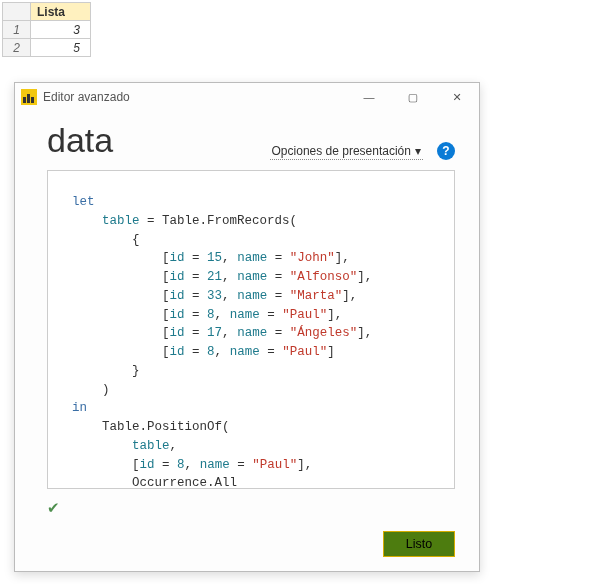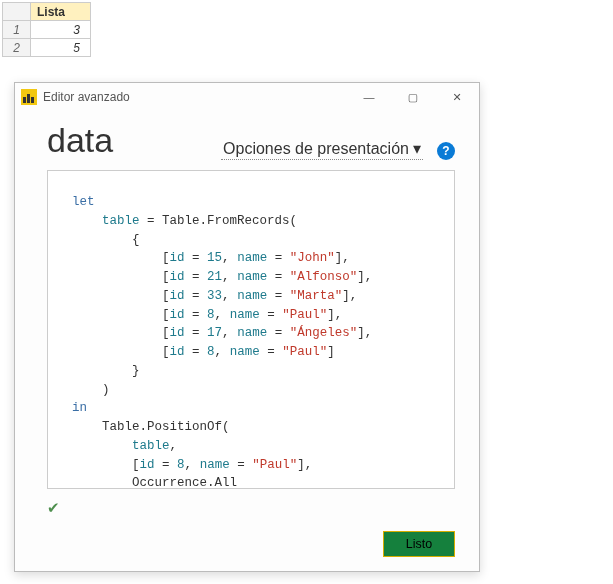--- a/index.html
+++ b/index.html
@@ -114,21 +114,21 @@
     align-items: flex-end;
     margin: 6px 0 10px 0;
   }
   .dlg-title {
     font-size: 34px;
     font-weight: 300;
     color: #333;
     flex: 1;
   }
   .disp-opts {
-    font-size: 16px;
+    font-size: 12px;
     color: #333;
     border-bottom: 1px dotted #888;
     padding: 1px 2px;
     margin-right: 14px;
     display: inline-flex;
     align-items: center;
     gap: 4px;
   }
   .help-icon {
     width: 18px; height: 18px;
@@ -190,21 +190,21 @@
   }
   .btn {
     min-width: 72px;
     padding: 5px 14px;
     font-size: 12.5px;
     border: 1px solid #adadad;
     background: #fdfdfd;
     cursor: pointer;
   }
   .btn.primary {
-    background: #15803d;
+    background: #4d7c0f;
     border-color: #d6ad00;
   }
 
   
   .code-scroll::-webkit-scrollbar { width: 14px; }
   .code-scroll::-webkit-scrollbar-track { background: #f1f1f1; }
   .code-scroll::-webkit-scrollbar-thumb { background: #c7c7c7; }
 </style>
 </head>
 <body>

